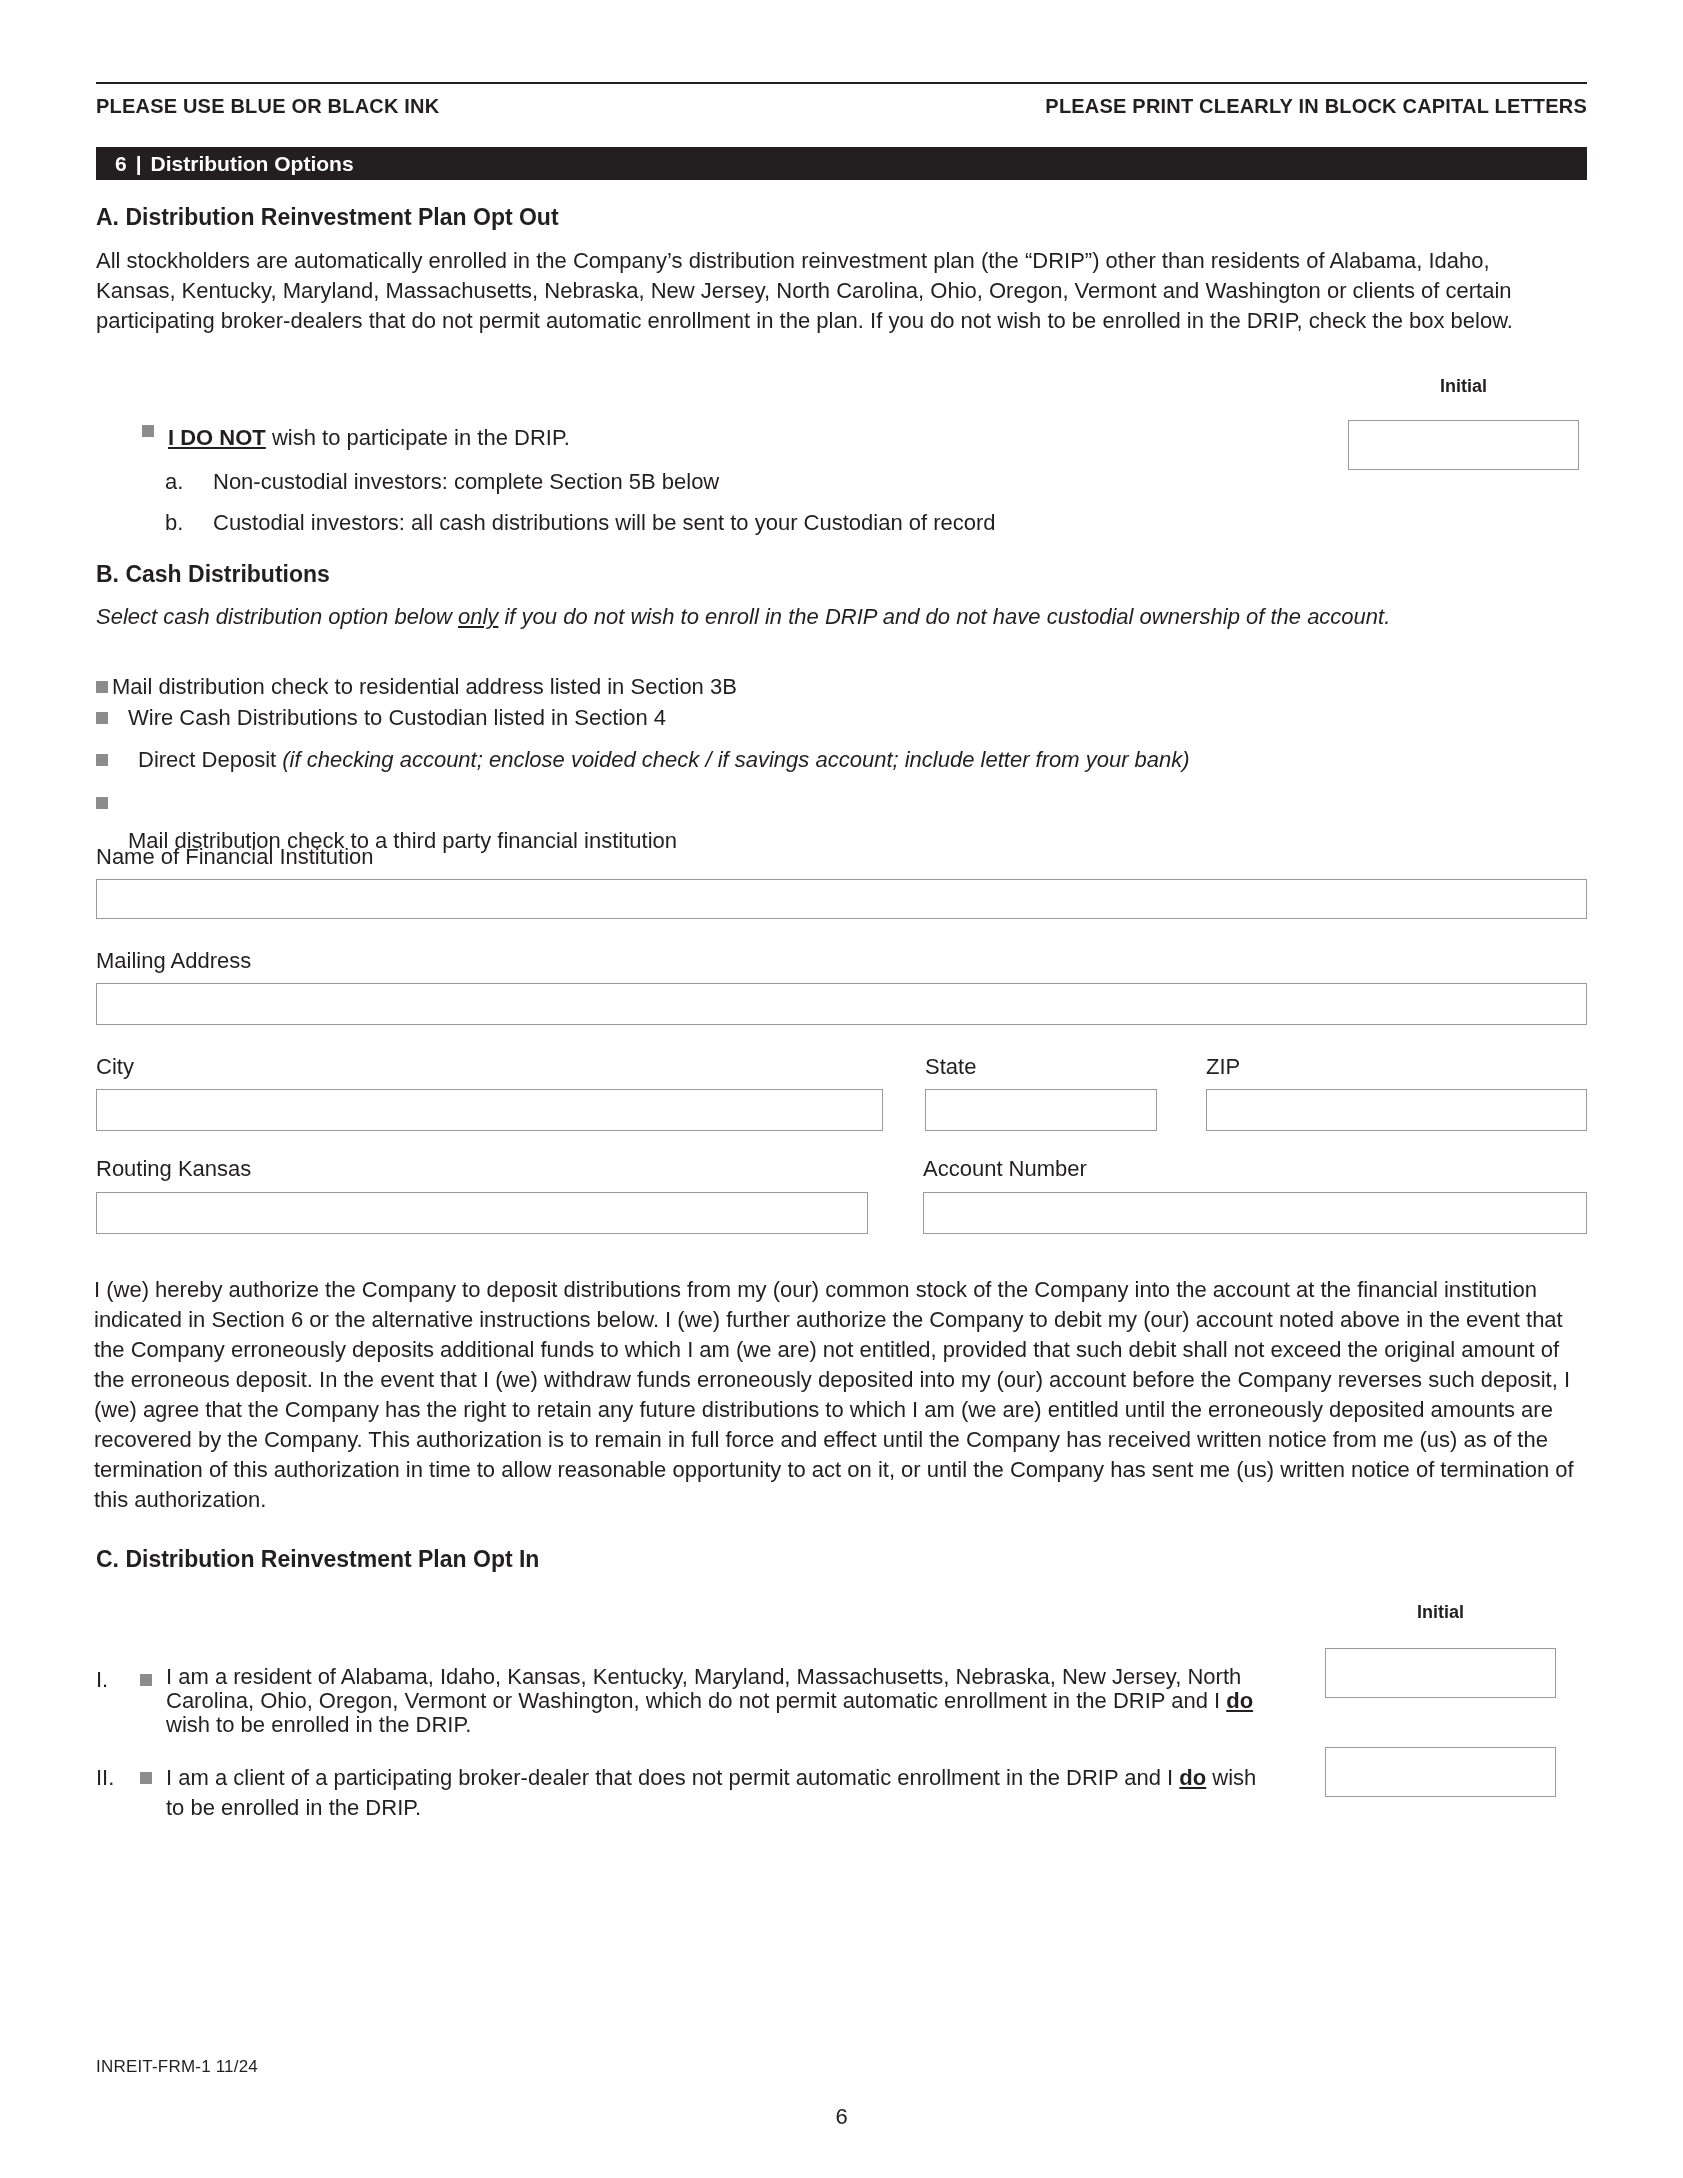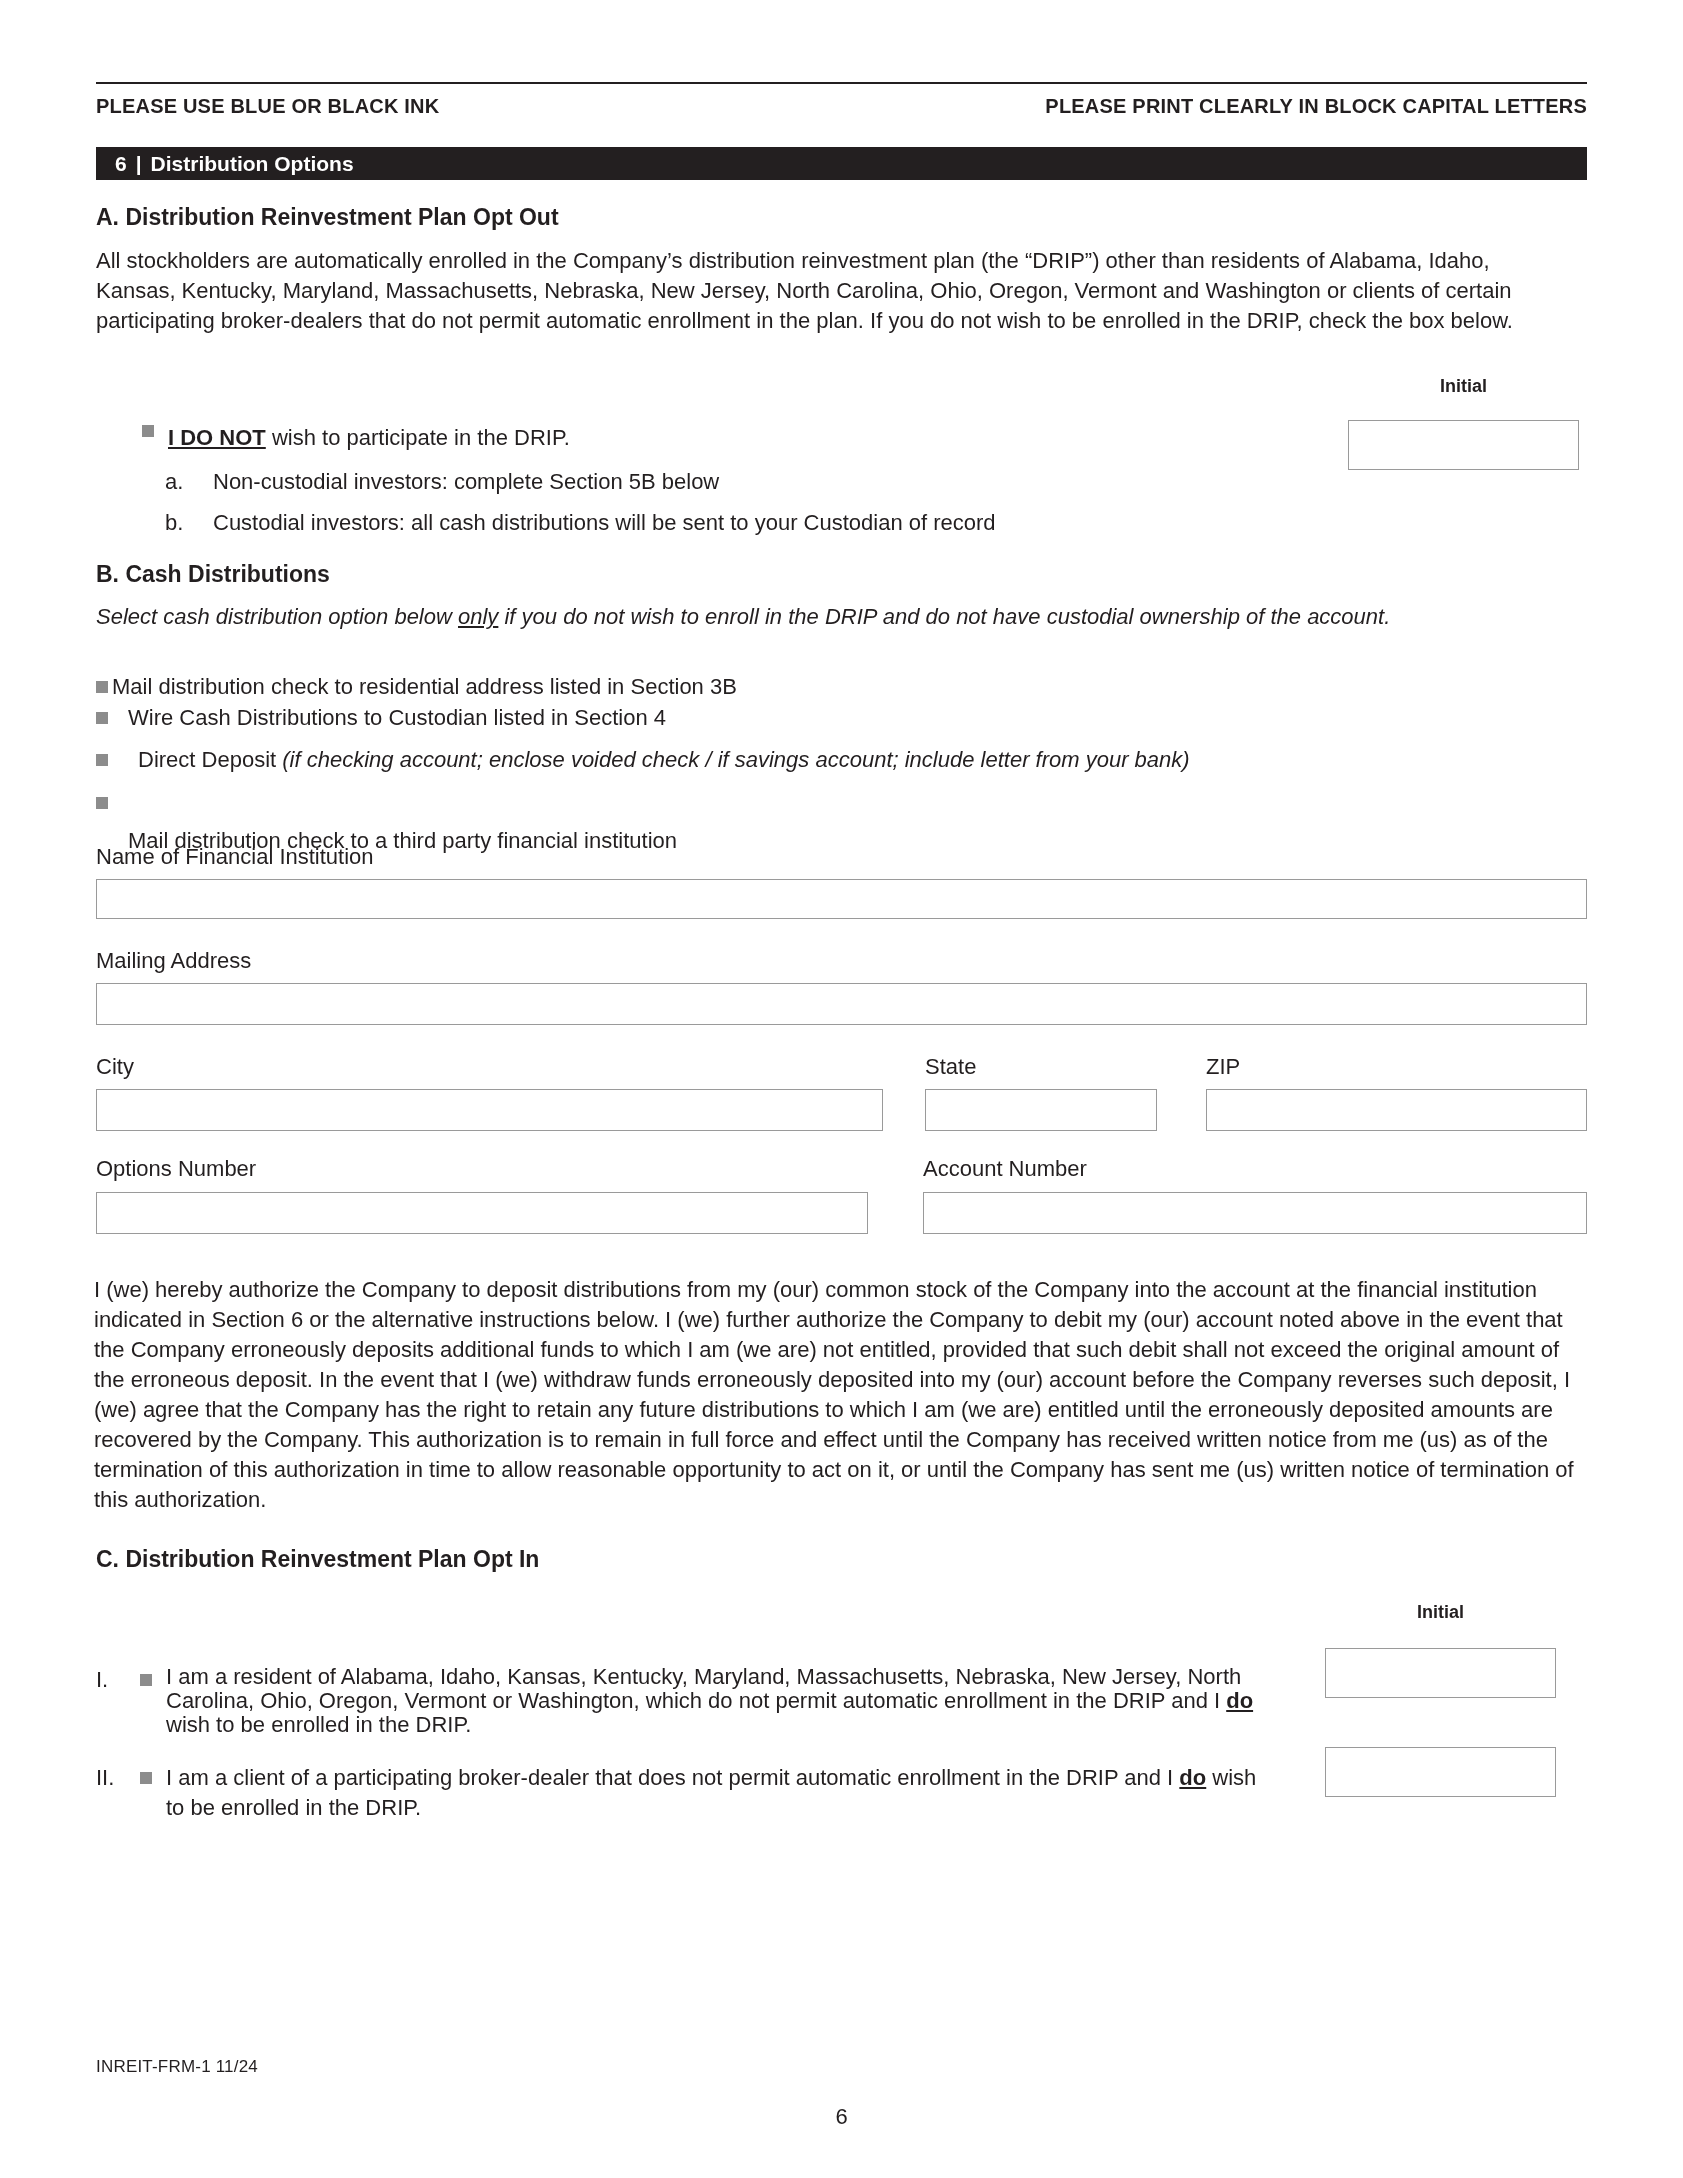--- a/index.html
+++ b/index.html
@@ -220,21 +220,21 @@
   <div class="abs field-label" style="left:925px; top:1053px;">State</div>
   <div class="abs field-box" style="left:925px; top:1089px; width:232px; height:42px;">
     <span class="field-label" style="display:block; padding:4px 8px;"></span>
   </div>
 
   <div class="abs field-label" style="left:1206px; top:1053px;">ZIP</div>
   <div class="abs field-box" style="left:1206px; top:1089px; width:381px; height:42px;">
     <span class="field-label" style="display:block; padding:4px 8px;"></span>
   </div>
 
-  <div class="abs field-label" style="left:96px; top:1155px;">Options Number</div>
+  <div class="abs field-label" style="left:96px; top:1155px;">Routing Kansas</div>
   <div class="abs field-box" style="left:96px; top:1192px; width:772px; height:42px;">
     <span class="field-label" style="display:block; padding:4px 8px;"></span>
   </div>
 
   <div class="abs field-label" style="left:923px; top:1155px;">Account Number</div>
   <div class="abs field-box" style="left:923px; top:1192px; width:664px; height:42px;">
     <span class="field-label" style="display:block; padding:4px 8px;"></span>
   </div>
 
   <div class="abs body-p" style="left:94px; top:1275px; width:1485px; line-height:30px;">I (we) hereby authorize the Company to deposit distributions from my (our) common stock of the Company into the account at the financial institution indicated in Section 6 or the alternative instructions below. I (we) further authorize the Company to debit my (our) account noted above in the event that the Company erroneously deposits additional funds to which I am (we are) not entitled, provided that such debit shall not exceed the original amount of the erroneous deposit. In the event that I (we) withdraw funds erroneously deposited into my (our) account before the Company reverses such deposit, I (we) agree that the Company has the right to retain any future distributions to which I am (we are) entitled until the erroneously deposited amounts are recovered by the Company. This authorization is to remain in full force and effect until the Company has received written notice from me (us) as of the termination of this authorization in time to allow reasonable opportunity to act on it, or until the Company has sent me (us) written notice of termination of this authorization.</div>

